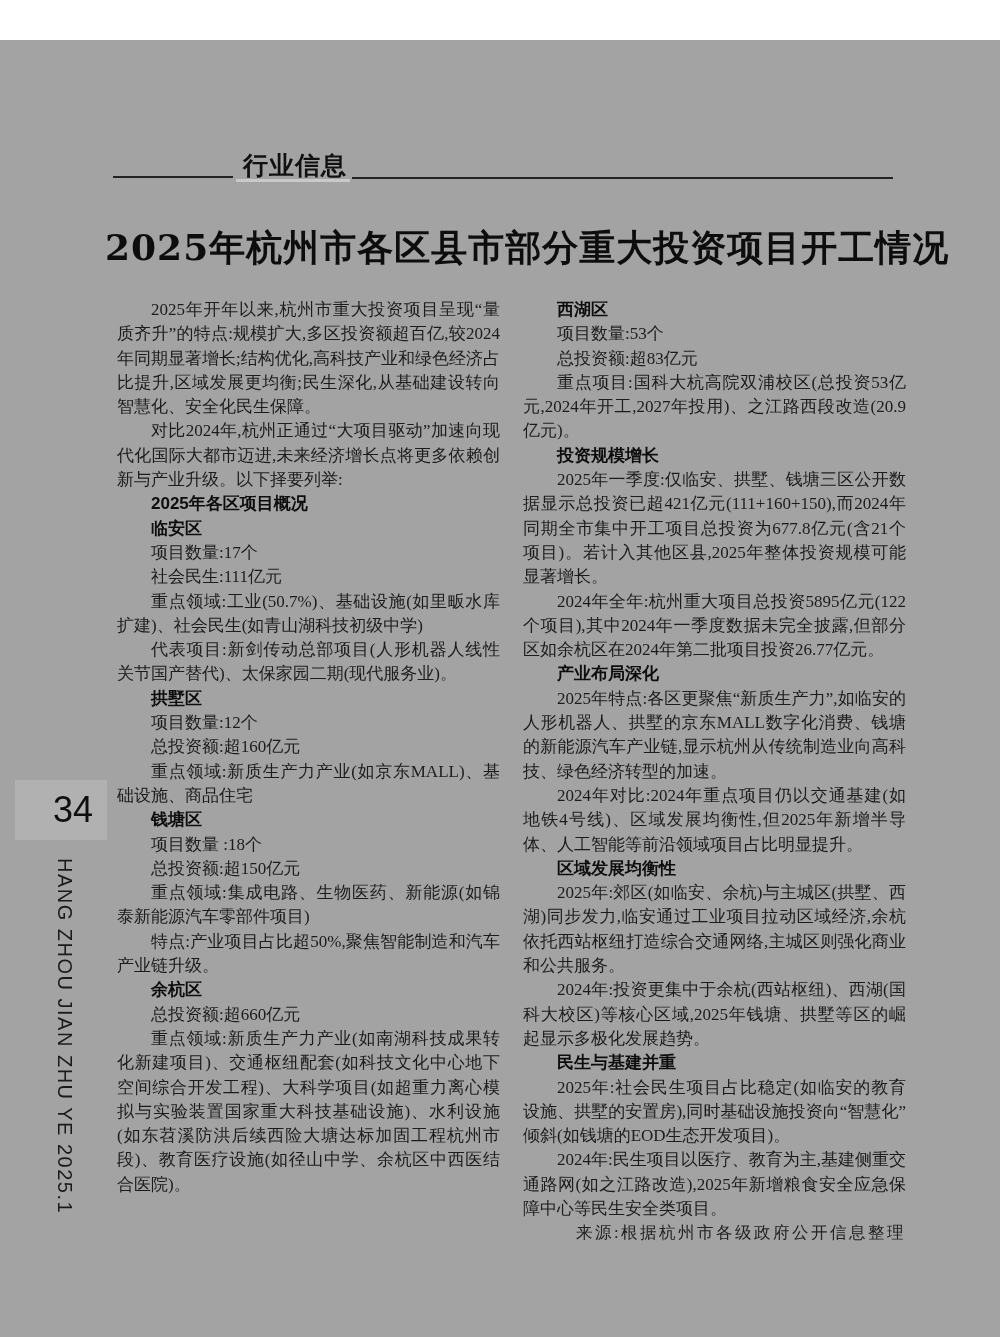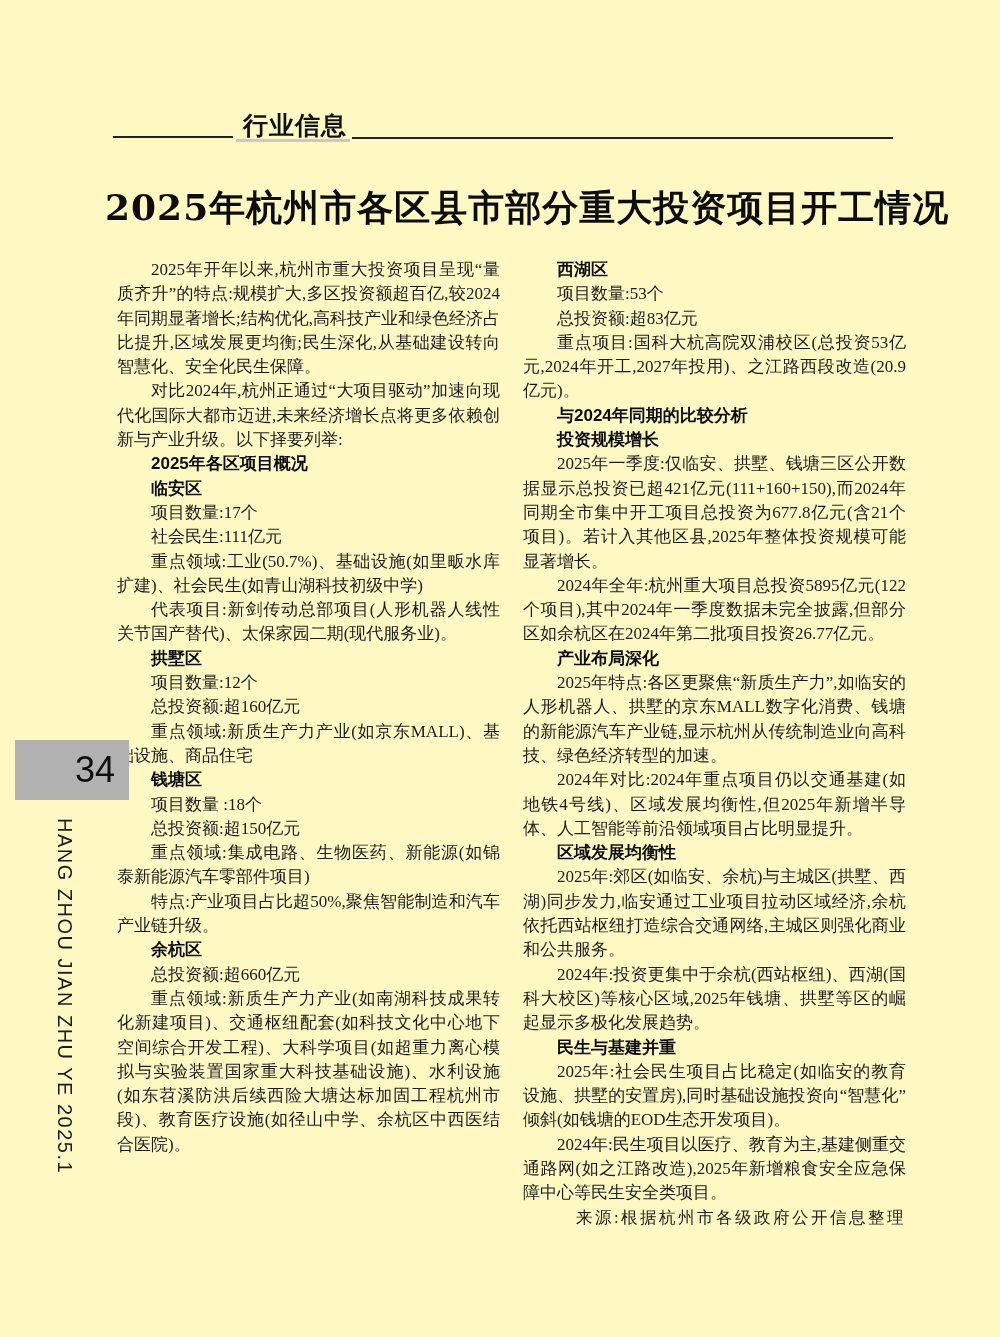--- a/index.html
+++ b/index.html
@@ -4,21 +4,21 @@
 <style>
   html,body{margin:0;padding:0;}
   body{
     width:1000px;height:1337px;
     background:#ffffff;
     font-family:"Liberation Serif","DejaVu Serif",serif;
     color:#1c1c1c;
     position:relative;
     overflow:hidden;
   }
-  .page{position:absolute;inset:0;background:#fef9c3;}
+  .page{position:absolute;inset:0;background:#a3a3a3;margin-top:40px;}
 
   
   .rule-left{position:absolute;left:113px;top:136px;width:120px;height:2px;background:#232323;}
   .rule-right{position:absolute;left:352px;top:137px;width:541px;height:2px;background:#232323;}
   .section-label{
     position:absolute;left:243px;top:109px;width:110px;
     font-family:"Liberation Sans","DejaVu Sans",sans-serif;
     font-weight:bold;font-size:25px;letter-spacing:1px;color:#111;
   }
   .section-underline{position:absolute;left:236px;top:139px;width:114px;height:3px;background:#c9c9c9;}
@@ -46,21 +46,21 @@
     font-family:"Liberation Sans","DejaVu Sans",sans-serif;
     font-weight:bold;font-size:17px;line-height:24.3px;color:#0d0d0d;
   }
   .source{
     margin:0;text-align:right;text-indent:0;
     letter-spacing:2.5px;font-size:16.5px;color:#222;
   }
 
   
   .page-number-box{
-    position:absolute;left:15px;top:740px;width:114px;height:60px;
+    position:absolute;left:15px;top:740px;width:92px;height:60px;
     background:#b1b1b1;
     font-family:"Liberation Sans","DejaVu Sans",sans-serif;
     font-size:36px;color:#0f0f0f;
     line-height:60px;text-align:right;
     box-sizing:border-box;padding-right:14px;
   }
   .journal-vertical{
     position:absolute;left:53px;top:818px;height:430px;
     writing-mode:vertical-rl;
     font-family:"Liberation Sans","DejaVu Sans",sans-serif;
@@ -100,21 +100,20 @@
       <p class="para">特点:产业项目占比超50%,聚焦智能制造和汽车产业链升级。</p>
       <h3 class="subhead">余杭区</h3>
       <p class="para">总投资额:超660亿元</p>
       <p class="para">重点领域:新质生产力产业(如南湖科技成果转化新建项目)、交通枢纽配套(如科技文化中心地下空间综合开发工程)、大科学项目(如超重力离心模拟与实验装置国家重大科技基础设施)、水利设施(如东苕溪防洪后续西险大塘达标加固工程杭州市段)、教育医疗设施(如径山中学、余杭区中西医结合医院)。</p>
     </div>
   <div class="col col-right">
       <h3 class="subhead">西湖区</h3>
       <p class="para">项目数量:53个</p>
       <p class="para">总投资额:超83亿元</p>
       <p class="para">重点项目:国科大杭高院双浦校区(总投资53亿元,2024年开工,2027年投用)、之江路西段改造(20.9亿元)。</p>
-      <h3 class="subhead">与2024年同期的比较分析</h3>
       <h3 class="subhead">投资规模增长</h3>
       <p class="para">2025年一季度:仅临安、拱墅、钱塘三区公开数据显示总投资已超421亿元(111+160+150),而2024年同期全市集中开工项目总投资为677.8亿元(含21个项目)。若计入其他区县,2025年整体投资规模可能显著增长。</p>
       <p class="para">2024年全年:杭州重大项目总投资5895亿元(122个项目),其中2024年一季度数据未完全披露,但部分区如余杭区在2024年第二批项目投资26.77亿元。</p>
       <h3 class="subhead">产业布局深化</h3>
       <p class="para">2025年特点:各区更聚焦“新质生产力”,如临安的人形机器人、拱墅的京东MALL数字化消费、钱塘的新能源汽车产业链,显示杭州从传统制造业向高科技、绿色经济转型的加速。</p>
       <p class="para">2024年对比:2024年重点项目仍以交通基建(如地铁4号线)、区域发展均衡性,但2025年新增半导体、人工智能等前沿领域项目占比明显提升。</p>
       <h3 class="subhead">区域发展均衡性</h3>
       <p class="para">2025年:郊区(如临安、余杭)与主城区(拱墅、西湖)同步发力,临安通过工业项目拉动区域经济,余杭依托西站枢纽打造综合交通网络,主城区则强化商业和公共服务。</p>
       <p class="para">2024年:投资更集中于余杭(西站枢纽)、西湖(国科大校区)等核心区域,2025年钱塘、拱墅等区的崛起显示多极化发展趋势。</p>
       <h3 class="subhead">民生与基建并重</h3>

